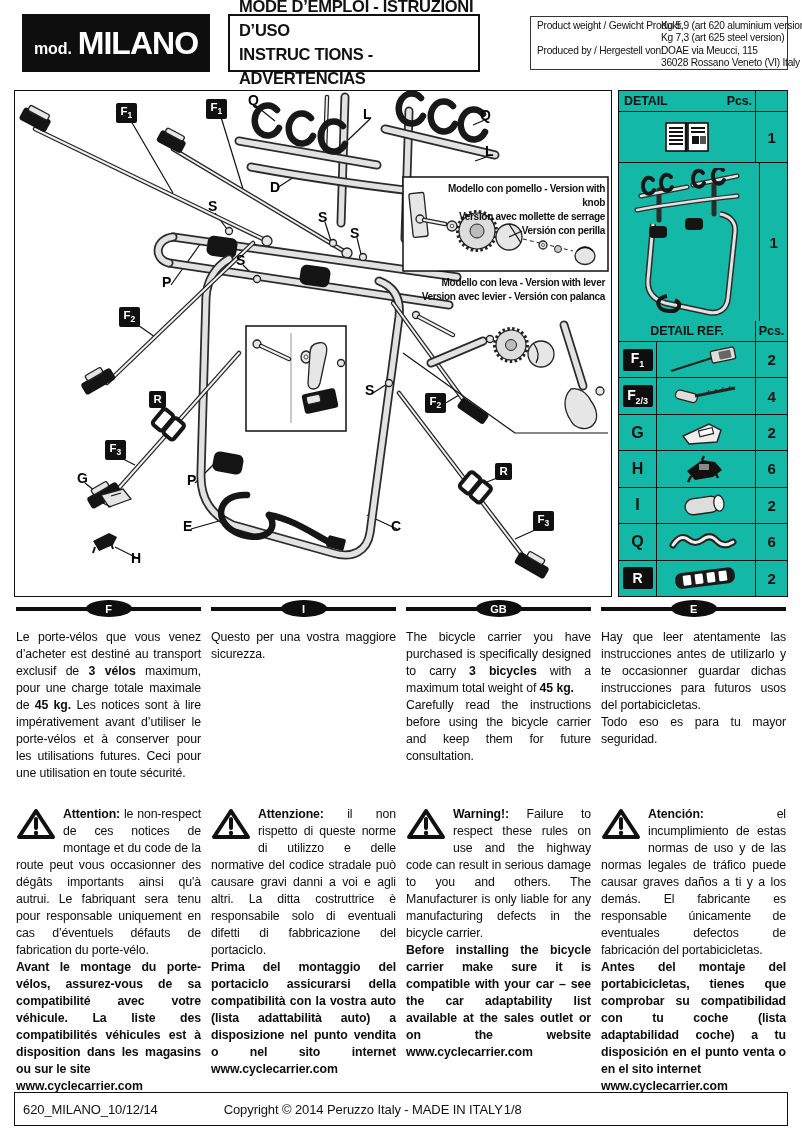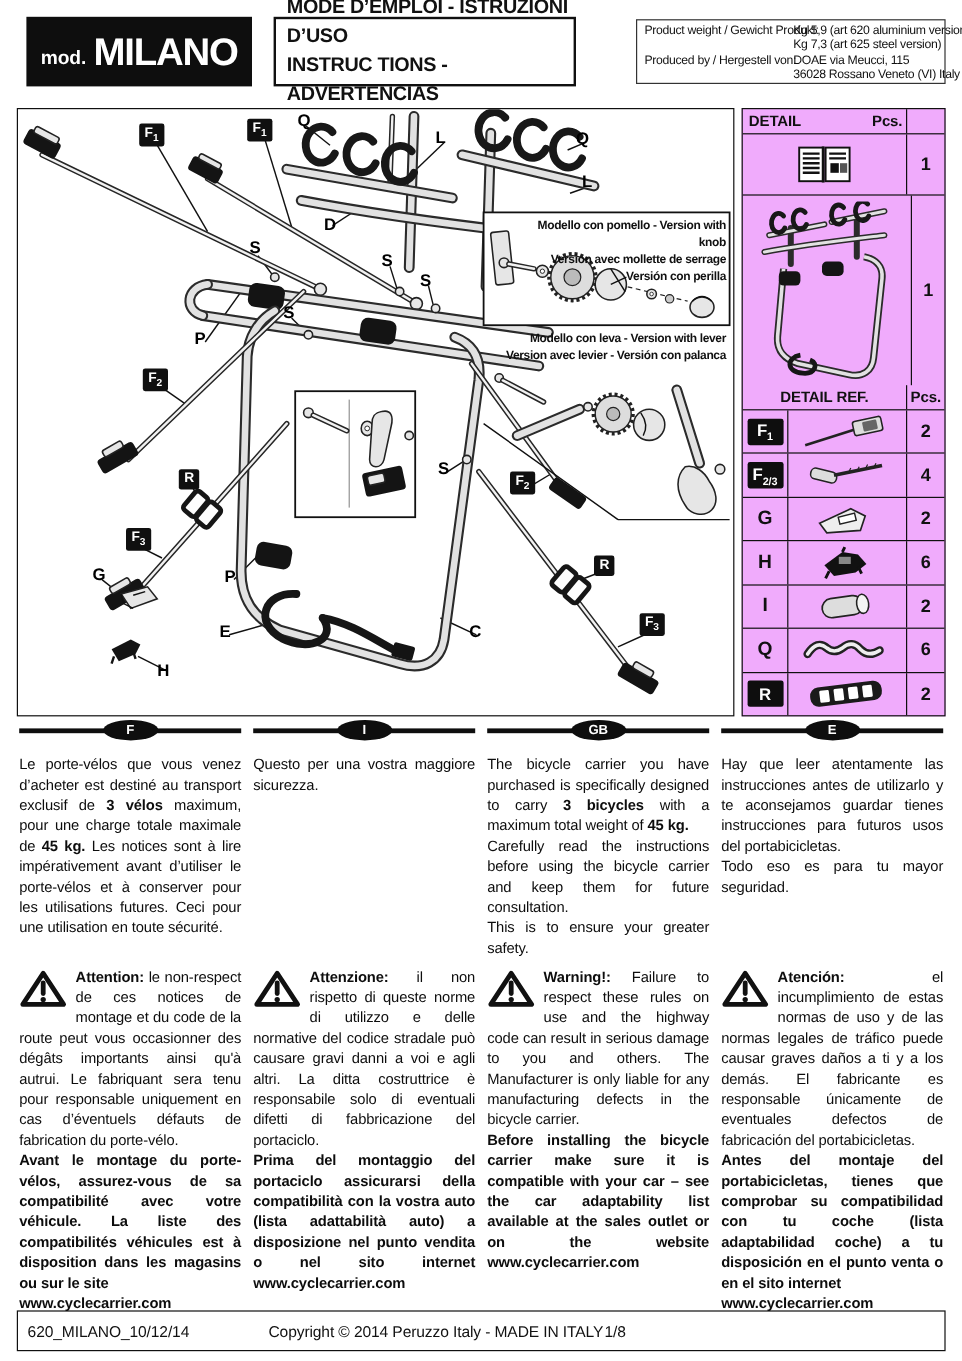--- a/index.html
+++ b/index.html
@@ -22,21 +22,21 @@
   .diagram{position:absolute;left:14px;top:90px;width:598px;height:507px;border:1.5px solid #101010;box-sizing:border-box;background:#fff;}
   .diagram svg{position:absolute;left:0;top:0;}
   .dlabels{position:absolute;left:0;top:0;width:100%;height:100%;}
   .dbadge{position:absolute;background:#101010;color:#fff;font-weight:700;font-size:11.5px;padding:1px 4.5px 2px;border-radius:2px;line-height:1.25;}
   .dbadge sub{font-size:8.5px;}
   .dplain{position:absolute;font-weight:700;font-size:14px;color:#000;line-height:1;}
   .co-lines{position:absolute;text-align:right;font-weight:700;font-size:10px;line-height:1.4;color:#111;letter-spacing:-0.3px;}
 
   
   .panel{position:absolute;left:618px;top:90px;width:170px;height:507px;border:1.5px solid #101010;box-sizing:border-box;
-    display:flex;flex-direction:column;background:#f0abfc;}
+    display:flex;flex-direction:column;background:#14b8a6;}
   .p-row{display:flex;border-bottom:1.5px solid #101010;align-items:stretch;}
   .p-row:last-child{border-bottom:none;}
   .p-main{flex:1;display:flex;align-items:center;justify-content:center;position:relative;}
   .p-qty{width:31px;border-left:1.5px solid #101010;display:flex;align-items:center;justify-content:center;
     font-weight:700;font-size:15px;}
   .p-ref{width:37px;border-right:1.5px solid #101010;display:flex;align-items:center;justify-content:center;}
   .p-head{height:20px;flex:0 0 20px;font-weight:700;font-size:12.5px;}
   .p-headcells{justify-content:space-between;padding:0 3px 0 5px;}
   .refbadge{display:inline-flex;align-items:center;justify-content:center;background:#0e0e0e;color:#fff;
     font-weight:700;font-size:14px;min-width:26px;height:22px;border-radius:2px;padding:0 2px;}
@@ -543,39 +543,38 @@
         </div>
       </div>
       <div class="lang-col">
         <div class="lang-head">
           <div class="lang-line"></div>
           <div class="lang-oval">GB</div>
         </div>
         <div class="intro">
           <p><span>The bicycle carrier you have purchased is specifically designed to carry </span><b>3 bicycles</b><span> with a maximum total weight of </span><b>45 kg.</b></p>
           <p><span>Carefully read the instructions before using the bicycle carrier and keep them for future consultation.</span></p>
-          <p><span>This is to ensure your greater safety.</span></p>
         </div>
         <div class="warn">
           <svg class="tri" viewBox="0 0 40 34">
             <path d="M20,4 L37,30 L3,30 Z" fill="none" stroke="#111" stroke-width="4" stroke-linejoin="round"></path>
             <path d="M20,12 L20,21" stroke="#111" stroke-width="4" stroke-linecap="round"></path>
             <circle cx="20" cy="26" r="2.2" fill="#111"></circle>
           </svg>
           <p><b>Warning!: </b><span>Failure to respect these rules on use and the highway code can result in serious damage to you and others. The Manufacturer is only liable for any manufacturing defects in the bicycle carrier.</span></p>
           <p><b>Before installing the bicycle carrier make sure it is compatible with your car – see the car adaptability list available at the sales outlet or on the website www.cyclecarrier.com</b></p>
         </div>
       </div>
       <div class="lang-col">
         <div class="lang-head">
           <div class="lang-line"></div>
           <div class="lang-oval">E</div>
         </div>
         <div class="intro">
-          <p><span>Hay que leer atentamente las instrucciones antes de utilizarlo y te aconsejamos guardar tienes instrucciones para futuros usos del portabicicletas.</span></p>
+          <p><span>Hay que leer atentamente las instrucciones antes de utilizarlo y te occasionner guardar dichas instrucciones para futuros usos del portabicicletas.</span></p>
           <p><span>Todo eso es para tu mayor seguridad.</span></p>
         </div>
         <div class="warn">
           <svg class="tri" viewBox="0 0 40 34">
             <path d="M20,4 L37,30 L3,30 Z" fill="none" stroke="#111" stroke-width="4" stroke-linejoin="round"></path>
             <path d="M20,12 L20,21" stroke="#111" stroke-width="4" stroke-linecap="round"></path>
             <circle cx="20" cy="26" r="2.2" fill="#111"></circle>
           </svg>
           <p><b>Atención: </b><span>el incumplimiento de estas normas de uso y de las normas legales de tráfico puede causar graves daños a ti y a los demás. El fabricante es responsable únicamente de eventuales defectos de fabricación del portabicicletas.</span></p>
           <p><b>Antes del montaje del portabicicletas, tienes que comprobar su compatibilidad con tu coche (lista adaptabilidad coche) a tu disposición en el punto venta o en el sito internet</b></p>

